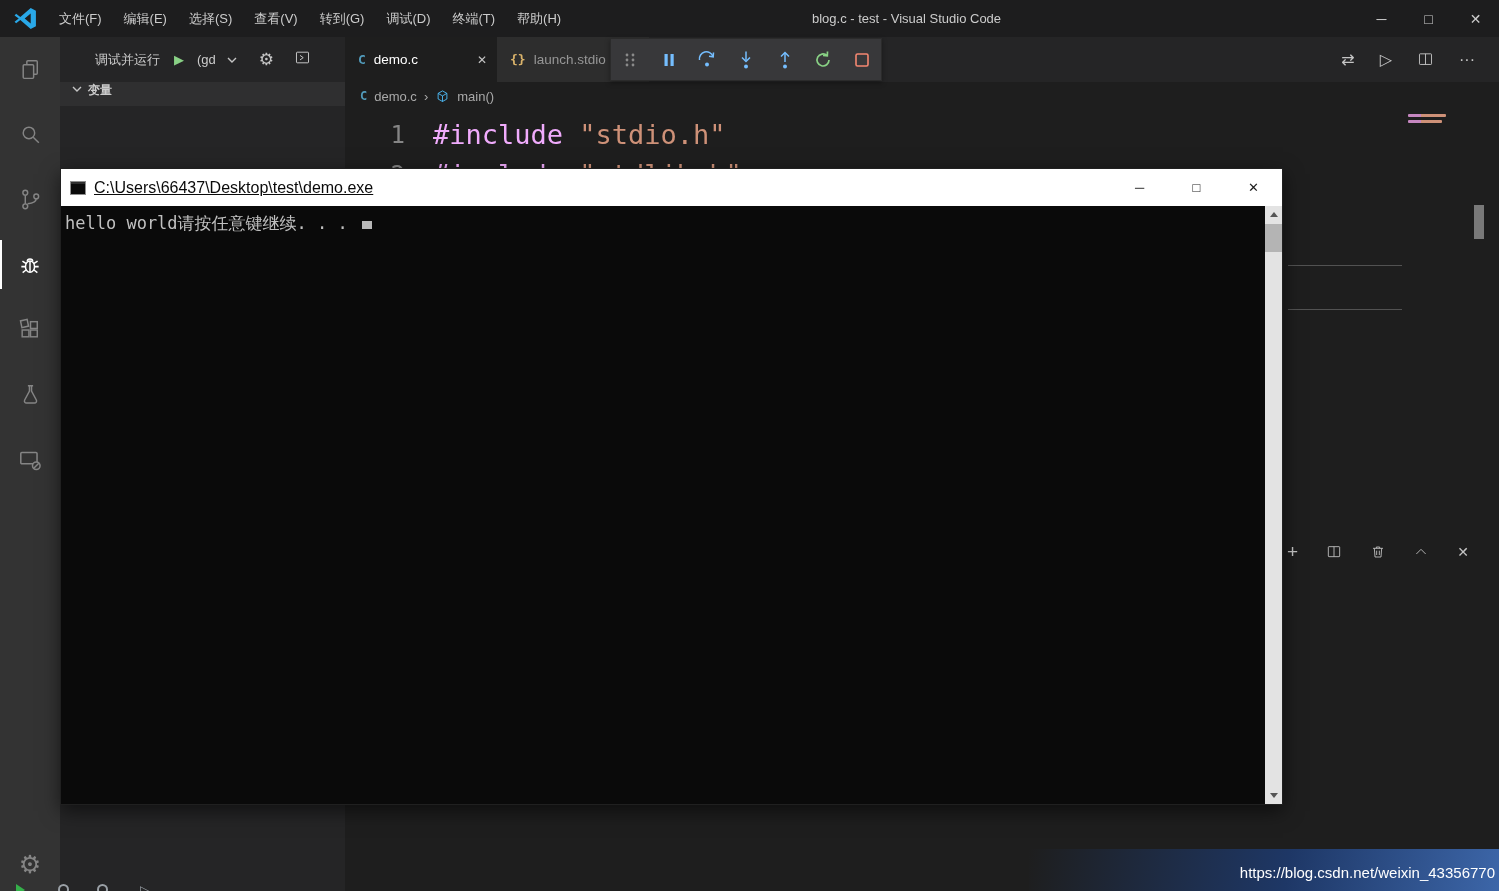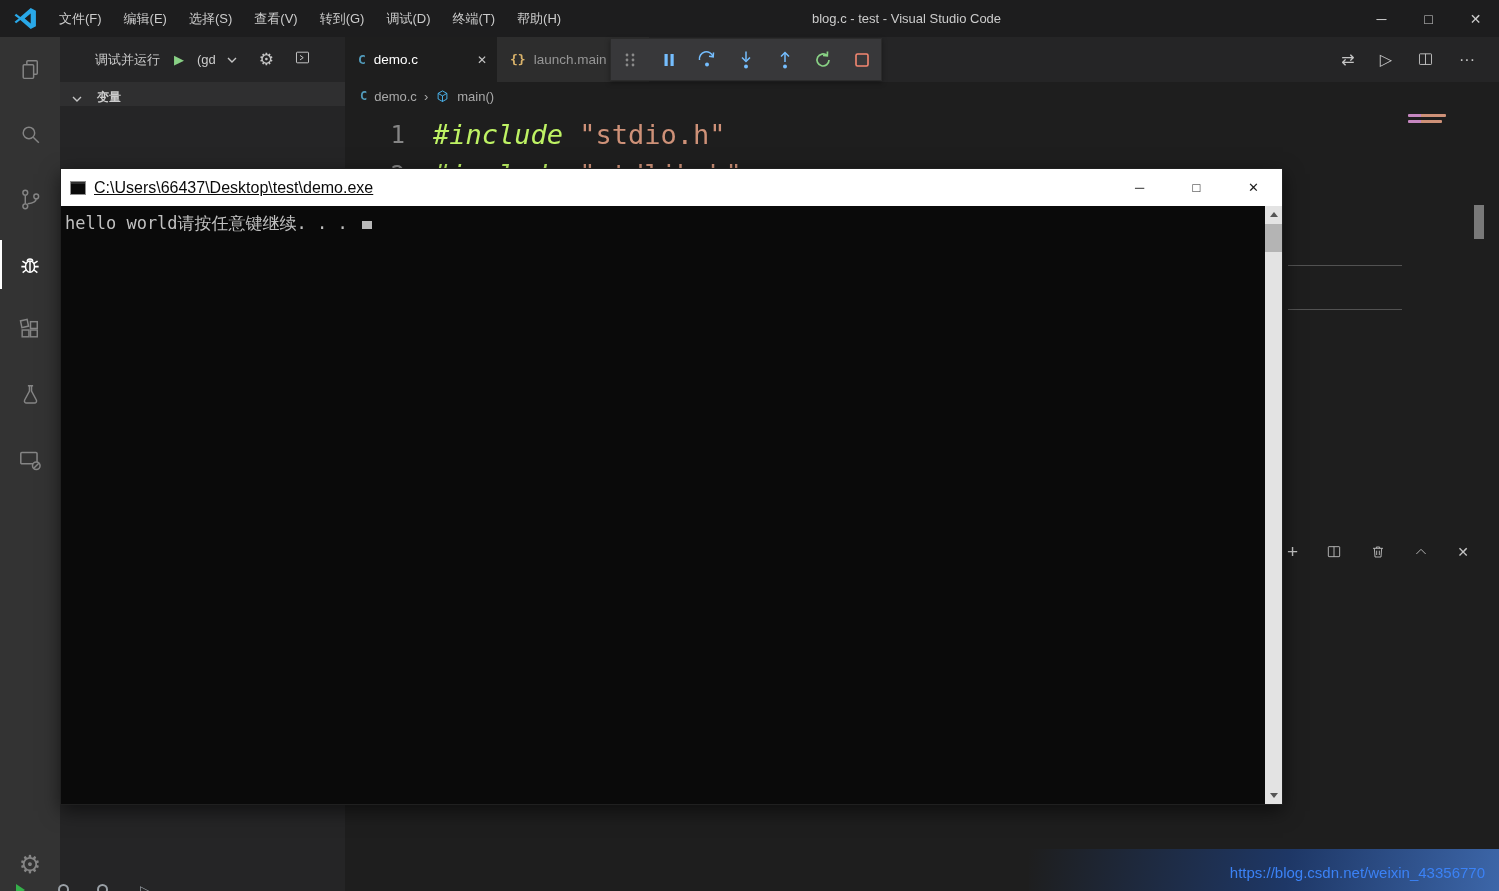--- a/index.html
+++ b/index.html
@@ -25,21 +25,21 @@
 
   
   .sidebar { position:absolute; left:60px; top:37px; width:285px; height:854px; background:#252526; z-index:5; }
   .sb-toolbar { height:45px; display:flex; align-items:center; padding-left:35px; }
   .sb-run-label { color:#cccccc; font-size:13px; }
   .sb-play { color:#89d185; font-size:13px; margin-left:14px; }
   .sb-config { color:#cccccc; font-size:13px; margin-left:13px; display:flex; align-items:center; gap:11px; }
   .sb-gear { color:#c5c5c5; font-size:17px; margin-left:22px; line-height:1; }
   .sb-panel-icon { margin-left:20px; }
   .sb-panel-icon svg, .chev svg { stroke:#c5c5c5; fill:none; stroke-width:1.4; }
-  .section-header { height:24px; background:#2f2f30; display:flex; align-items:flex-end; padding-left:12px; gap:15px; }
+  .section-header { height:24px; background:#2f2f30; display:flex; align-items:flex-start; padding-left:12px; gap:6px; }
   .section-header span { color:#cccccc; font-size:12px; font-weight:bold; }
 
   
   .tabbar { position:absolute; left:345px; top:37px; width:1154px; height:45px; background:#252526; display:flex; z-index:3; }
   .tab { height:45px; display:flex; align-items:center; padding:0 10px 0 13px; font-size:13.5px; }
   .tab.active { width:152px; background:#1e1e1e; color:#ffffff; }
   .tab.inactive { width:152px; background:#2d2d2d; color:#969696; }
   .tab .ficon-c { color:#519aba; font-weight:bold; font-family:"DejaVu Sans Mono", monospace; font-size:13px; margin-right:8px; }
   .tab .ficon-json { color:#dbb46b; font-weight:bold; font-family:"DejaVu Sans Mono", monospace; font-size:13px; margin-right:8px; }
   .tab-close { margin-left:auto; color:#c5c5c5; font-size:12px; }
@@ -52,21 +52,21 @@
   .dbg-btn { width:34px; height:34px; display:flex; align-items:center; justify-content:center; }
 
   
   .breadcrumbs { position:absolute; left:345px; top:82px; width:1154px; height:28px; background:#1e1e1e; display:flex; align-items:center; gap:7px; padding-left:15px; color:#a9a9a9; font-size:13px; z-index:3; }
   .bc-c { color:#519aba; font-weight:bold; font-family:"DejaVu Sans Mono", monospace; font-size:12px; }
 
   
   .editor { position:absolute; left:345px; top:110px; width:1154px; height:781px; background:#1e1e1e; z-index:2; }
   .code-line { display:flex; height:40px; line-height:40px; font-family:"DejaVu Sans Mono", monospace; font-size:27px; }
   .ln { width:88px; text-align:right; padding-right:28px; color:#858585; font-size:24px; }
-  .tok-kw { color:#bef264;font-style:italic; }
+  .tok-kw { color:#f0abfc; }
   .tok-str { color:#ce9178; }
   .mini-mark { position:absolute; height:3px; border-radius:1px; }
   .ed-scroll-thumb { position:absolute; left:1129px; top:95px; width:10px; height:34px; background:#8a8a8a; opacity:.85; }
   .faint-line { position:absolute; left:943px; width:114px; height:1px; background:#525252; }
   .panel-actions { position:absolute; left:1287px; top:542px; width:182px; display:flex; justify-content:space-between; align-items:center; color:#c5c5c5; z-index:4; }
   .panel-actions svg { stroke:#c5c5c5; fill:none; stroke-width:1.3; }
   .pa-txt { font-size:19px; line-height:1; }
   .pa-x { font-size:14px; }
 
   
@@ -80,21 +80,21 @@
   .console-text { color:#c0c0c0; font-family:"DejaVu Sans Mono", monospace; font-size:17px; }
   .cursor-block { display:inline-block; width:10px; height:8px; background:#b8b8b8; margin-left:14px; }
   .console-scrollbar { position:absolute; right:0; top:37px; width:17px; bottom:0; background:#e3e3e3; }
   .sb-arrow-up, .sb-arrow-down { position:absolute; left:4.5px; width:0; height:0; border-left:4px solid transparent; border-right:4px solid transparent; }
   .sb-arrow-up { top:6px; border-bottom:5px solid #555555; }
   .sb-arrow-down { bottom:6px; border-top:5px solid #555555; }
   .console-thumb { position:absolute; left:0; top:18px; width:17px; height:28px; background:#b4b4b4; }
 
   
   .desktop-corner { position:absolute; right:0; bottom:0; width:470px; height:42px; background:linear-gradient(100deg, rgba(18,32,64,0) 0%, rgba(30,58,110,.9) 55%, rgba(62,106,176,.95) 100%); z-index:25; }
-  .watermark { position:absolute; right:14px; bottom:10px; color:#3b82f6; font-size:15px; z-index:27; }
+  .watermark { position:absolute; right:4px; bottom:10px; color:#ffffff; font-size:15px; z-index:27; }
   .bottom-frags { position:absolute; left:0; bottom:0; width:360px; height:7px; overflow:hidden; z-index:40; }
   .frag { position:absolute; top:0; }
   .frag-play { left:16px; width:0; height:0; border-left:9px solid #35b04a; border-top:6px solid transparent; border-bottom:6px solid transparent; }
   .frag-circle { left:58px; width:11px; height:11px; border:2px solid #9aa0a6; border-radius:50%; }
   .frag-circle2 { left:97px; width:11px; height:11px; border:2px solid #9aa0a6; border-radius:50%; }
   .frag-tri { left:140px; color:#9aa0a6; font-size:12px; line-height:12px; }
 </style>
 </head>
 <body>
 
@@ -204,21 +204,21 @@
   </div>
 
   <div class="tabbar">
     <div class="tab active">
       <span class="ficon-c">C</span>
       <span>demo.c</span>
       <span class="tab-close">✕</span>
     </div>
     <div class="tab inactive">
       <span class="ficon-json">{}</span>
-      <span>launch.main</span>
+      <span>launch.stdio</span>
     </div>
     <div class="editor-actions">
       <span class="txt-ic">⇄</span>
       <span class="txt-ic">▷</span>
       <svg width="17" height="17" viewBox="0 0 24 24">
         <rect x="3.5" y="4" width="17" height="15" rx="1"></rect>
           <line x1="12" y1="4" x2="12" y2="19"></line>
       </svg>
       <span class="txt-ic">···</span>
     </div>

